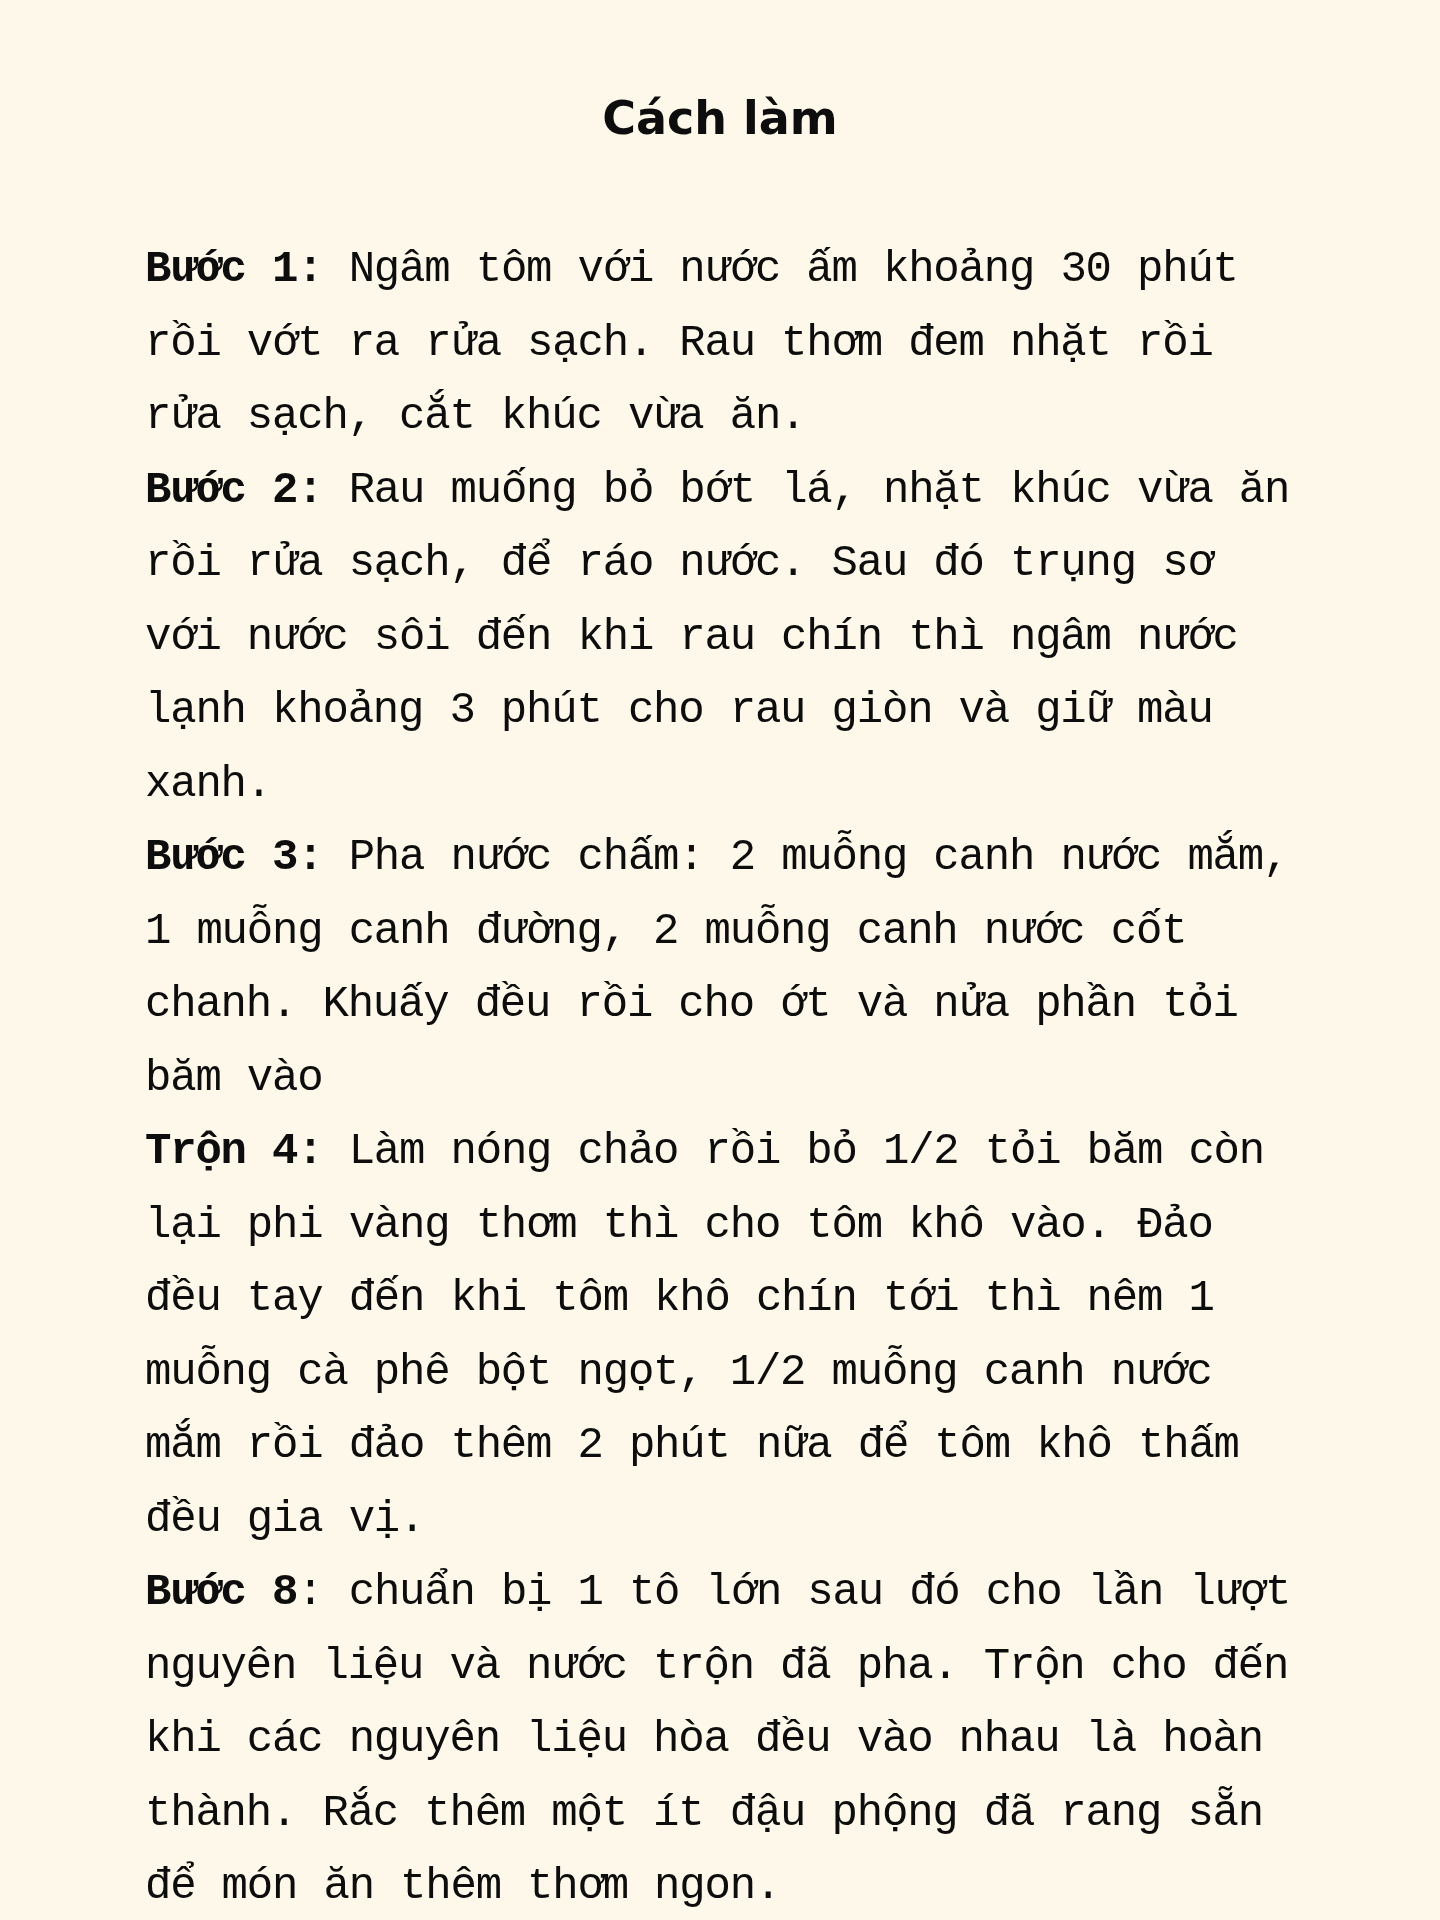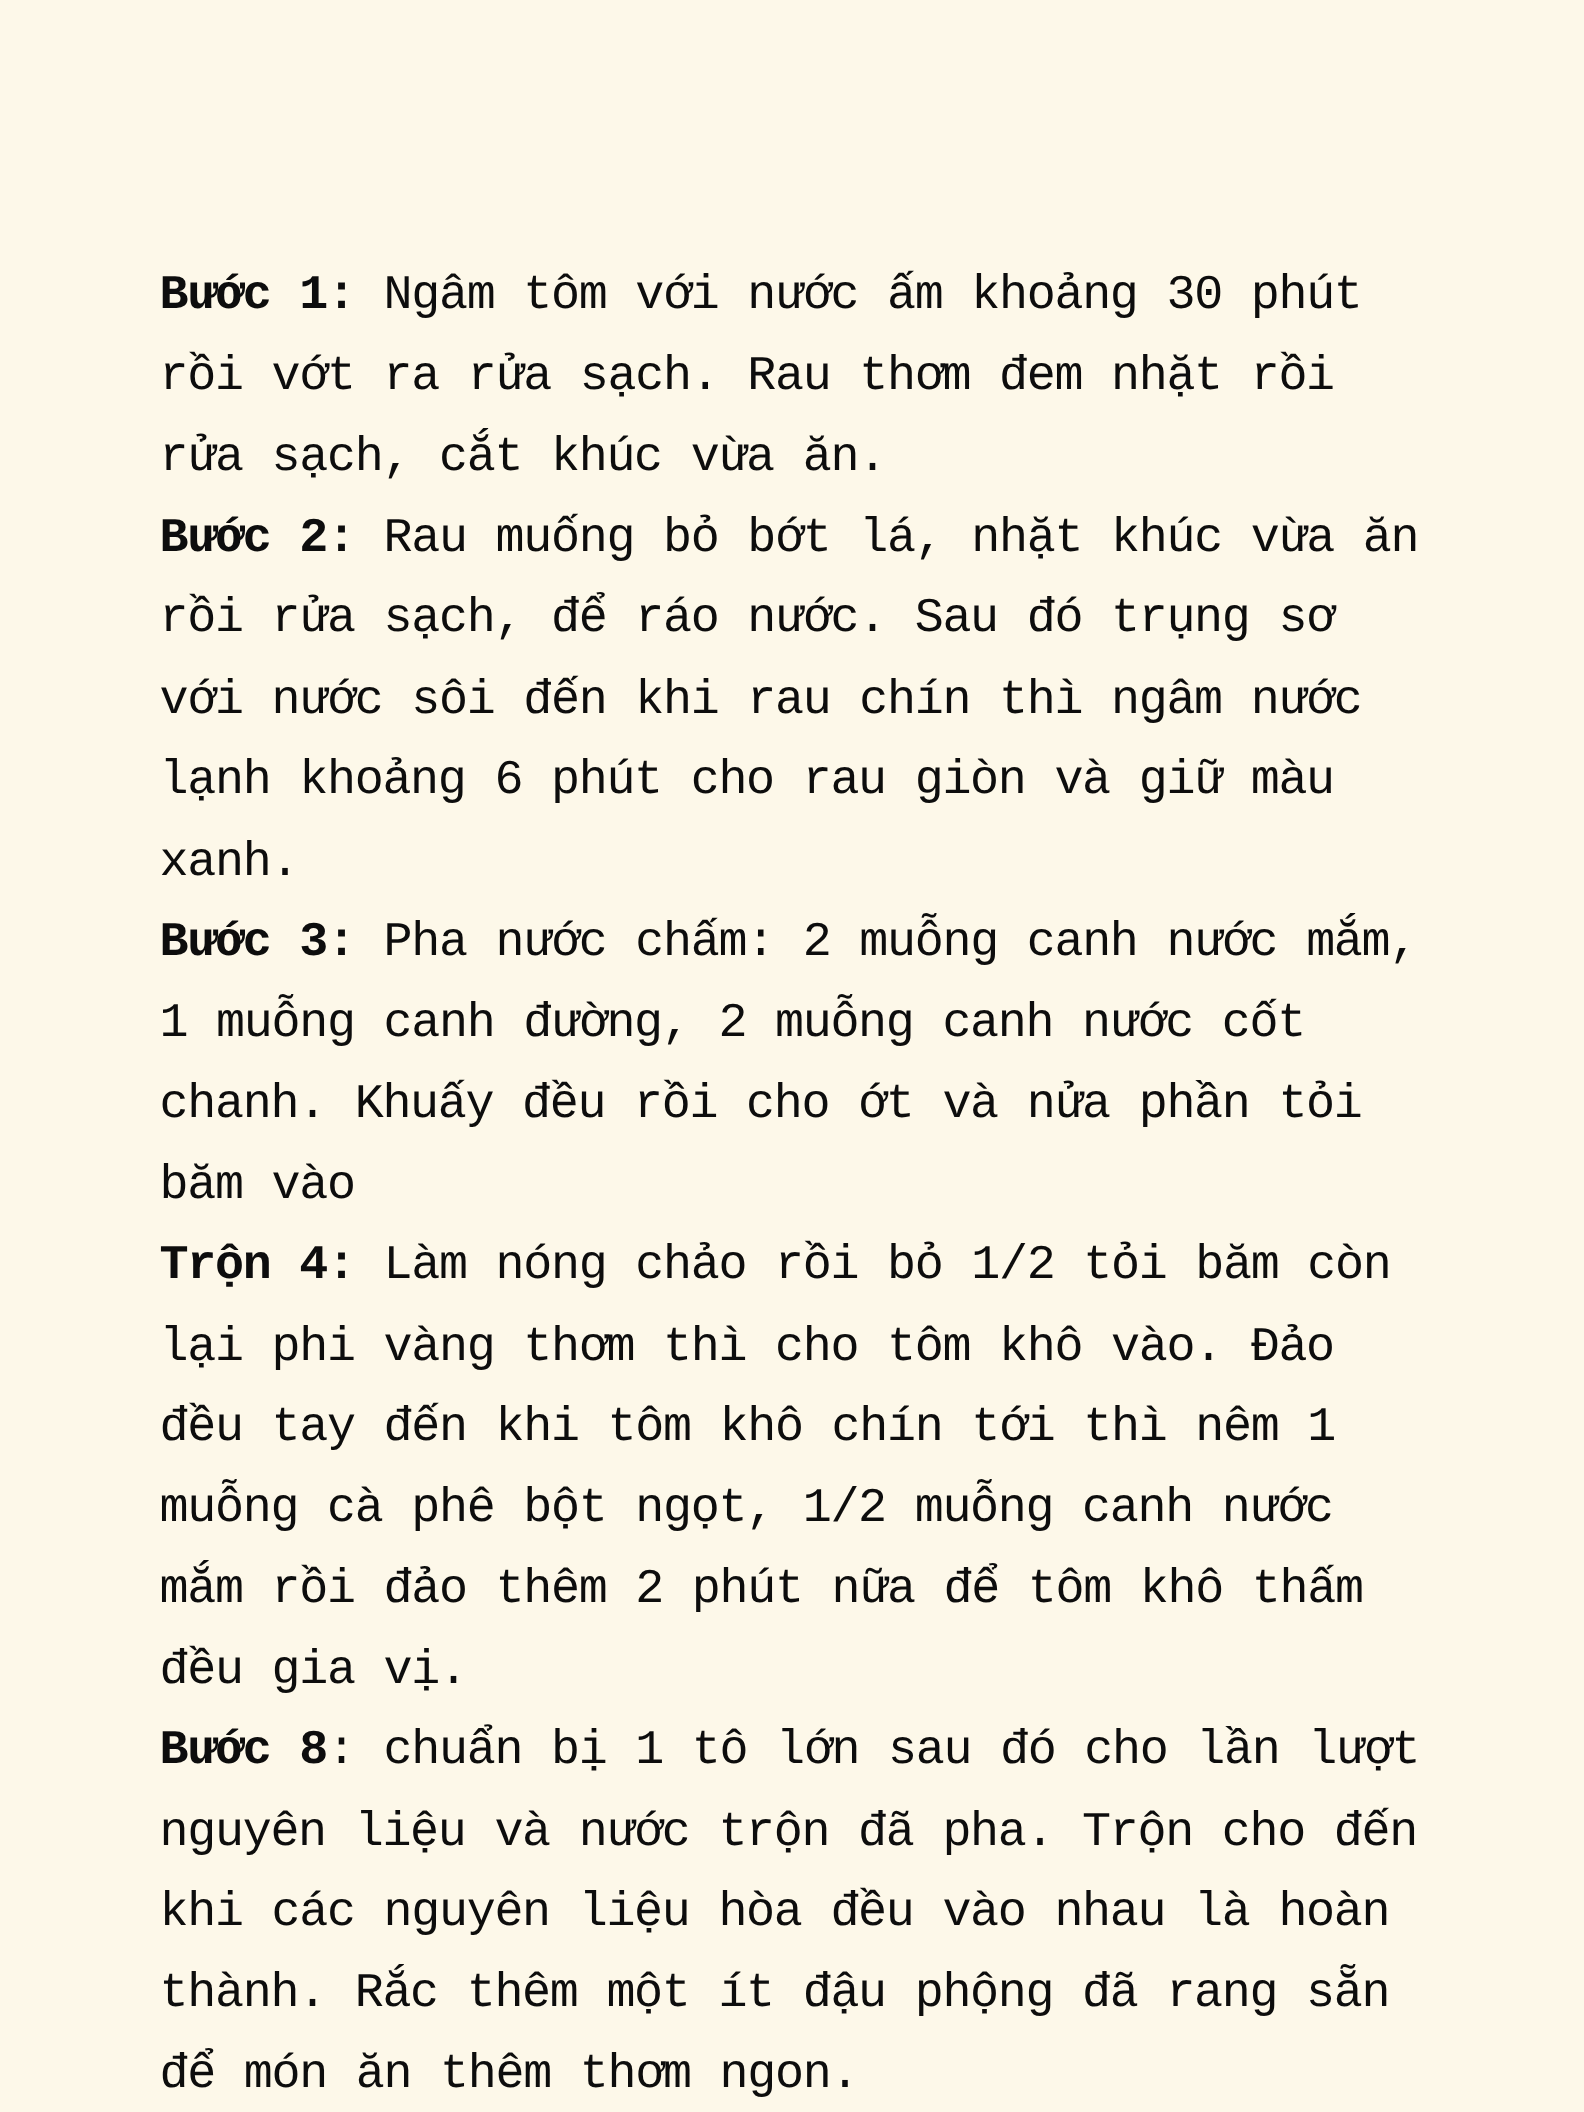--- a/index.html
+++ b/index.html
@@ -50,25 +50,26 @@
       font-family: Liberation Mono, monospace;
     }
     .step-label {
       font-weight: bold;
     }
   </style>
 </head>
 <body>
 
 <div class="page">
+  <div class="title">Cách làm</div>
 
   <div class="steps">
     <p class="step"><span class="step-label">Bước 1:</span><span></span> <span>Ngâm tôm với nước ấm khoảng 30 phút rồi vớt ra rửa sạch. Rau thơm đem nhặt rồi rửa sạch, cắt khúc vừa ăn.</span></p>
 
-    <p class="step"><span class="step-label">Bước 2:</span><span></span> <span>Rau muống bỏ bớt lá, nhặt khúc vừa ăn rồi rửa sạch, để ráo nước. Sau đó trụng sơ với nước sôi đến khi rau chín thì ngâm nước lạnh khoảng 6 phút cho rau giòn và giữ màu xanh.</span></p>
+    <p class="step"><span class="step-label">Bước 2:</span><span></span> <span>Rau muống bỏ bớt lá, nhặt khúc vừa ăn rồi rửa sạch, để ráo nước. Sau đó trụng sơ với nước sôi đến khi rau chín thì ngâm nước lạnh khoảng 3 phút cho rau giòn và giữ màu xanh.</span></p>
 
     <p class="step"><span class="step-label">Bước 3:</span><span></span> <span>Pha nước chấm: 2 muỗng canh nước mắm, 1 muỗng canh đường, 2 muỗng canh nước cốt chanh. Khuấy đều rồi cho ớt và nửa phần tỏi băm vào</span></p>
 
     <p class="step"><span class="step-label">Trộn 4:</span><span></span> <span>Làm nóng chảo rồi bỏ 1/2 tỏi băm còn lại phi vàng thơm thì cho tôm khô vào. Đảo đều tay đến khi tôm khô chín tới thì nêm 1 muỗng cà phê bột ngọt, 1/2 muỗng canh nước mắm rồi đảo thêm 2 phút nữa để tôm khô thấm đều gia vị.</span></p>
 
     <p class="step"><span class="step-label">Bước 8</span><span>:</span> <span>chuẩn bị 1 tô lớn sau đó cho lần lượt nguyên liệu và nước trộn đã pha. Trộn cho đến khi các nguyên liệu hòa đều vào nhau là hoàn thành. Rắc thêm một ít đậu phộng đã rang sẵn để món ăn thêm thơm ngon.</span></p>
   </div>
 </div>
 
 </body></html>

